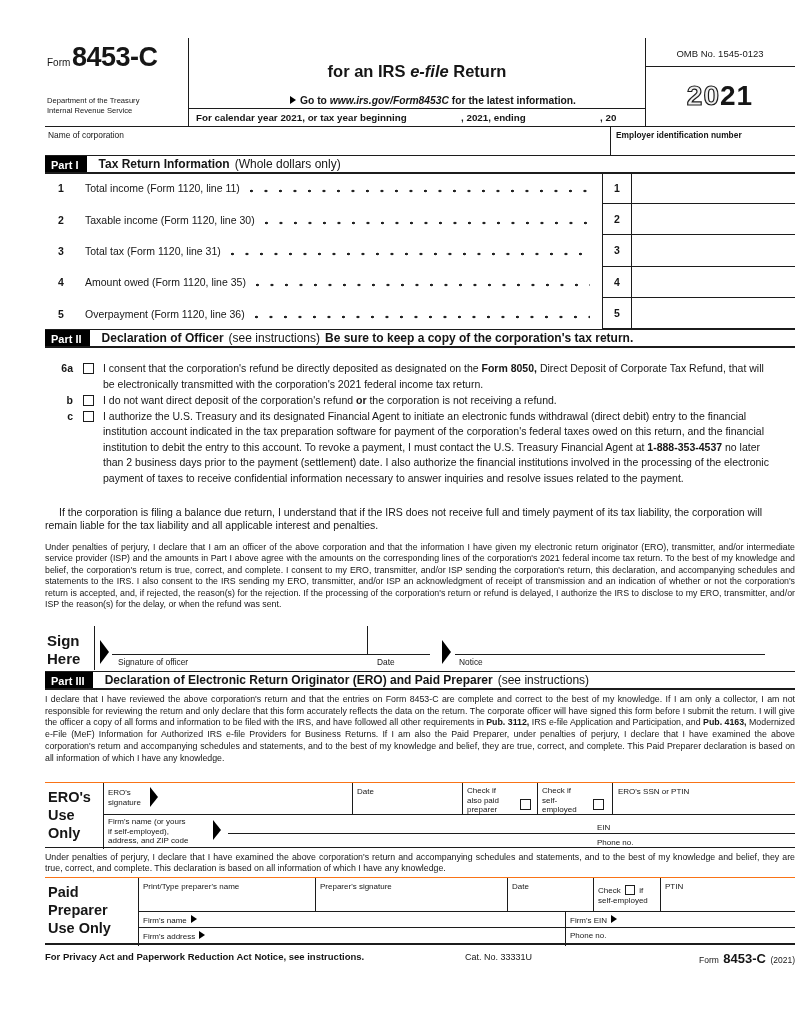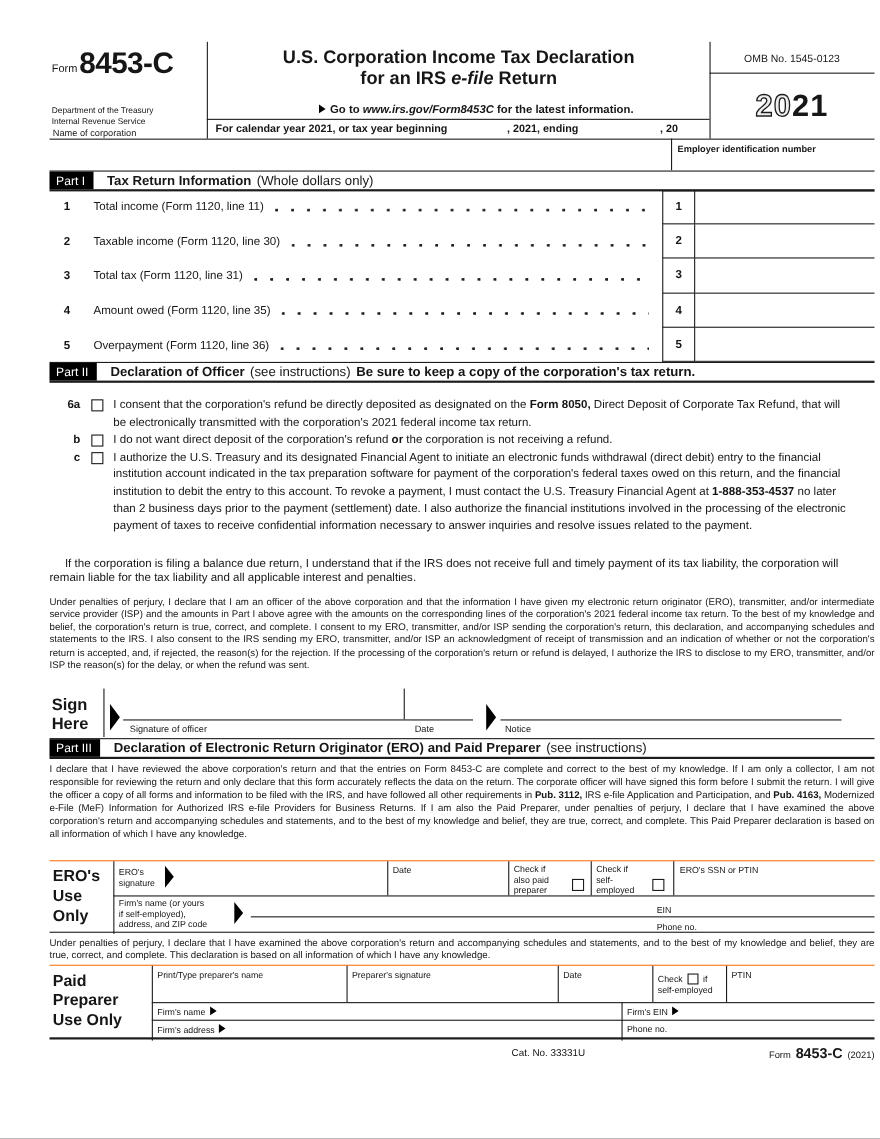--- a/index.html
+++ b/index.html
@@ -28,21 +28,21 @@
   .cal{font-size:9.8px;font-weight:bold;}
   .omb{font-size:9.5px;text-align:center;}
   .year{font-size:28px;font-weight:bold;text-align:center;letter-spacing:1px;}
   .year-outline{color:#efefef;-webkit-text-stroke:1.2px #1c1c1c;}
   .lbl{font-size:8.4px;}
   .lbl-b{font-size:8.4px;font-weight:bold;}
 
   
   .part-bar{position:absolute;left:45px;width:750px;height:16px;border-top:1px solid #1c1c1c;
             border-bottom:2.5px solid #1c1c1c;display:flex;align-items:stretch;background:#fff;box-sizing:content-box;}
-  .part-box{background:#000;color:#fff;font-weight:normal;font-size:11px;padding:1px 8px 0 6px;
+  .part-box{background:#000;color:#fff;font-weight:bold;font-size:11px;padding:1px 8px 0 6px;
             display:flex;align-items:center;}
   .part-title{font-size:12px;display:flex;align-items:center;gap:5px;padding-left:12px;white-space:nowrap;}
 
   
   .p1-row{position:absolute;left:45px;width:750px;height:31.4px;display:flex;align-items:center;font-size:10.5px;}
   .p1-num{width:40px;padding-left:13px;font-weight:bold;box-sizing:border-box;}
   .leader{flex:1;height:4px;margin:0 12px 2px 10px;align-self:center;margin-top:8px;
           background-image:radial-gradient(circle at 1.5px 2px,#222 1.15px,transparent 1.6px);
           background-repeat:repeat-x;background-size:14.5px 4px;}
   .p1-numbox{width:30px;height:100%;border-left:1px solid #1c1c1c;border-right:1px solid #1c1c1c;
@@ -77,42 +77,42 @@
     <span class="form-word">Form</span>
   </div>
   <div class="abs form-num" style="left:72px;top:42px;">8453-C</div>
   <div class="abs agency" style="left:47px;top:96px;width:140px;">
     <div>Department of the Treasury</div>
     <div>Internal Revenue Service</div>
   </div>
   <div class="vline" style="left:188px;top:38px;height:88px;"></div>
 
   <div class="abs title1" style="left:192px;top:43px;width:450px;">
-    <span>U.S. Corporation Income Tax Declaration</span><br>
+    <br>
     <span>for an IRS </span><span class="i">e-file</span><span> Return</span>
   </div>
   <div class="abs bullet-line" style="left:208px;top:95px;width:450px;">
     <span class="tri"></span><span>Go to </span><span class="i">www.irs.gov/Form8453C</span><span> for the latest information.</span>
   </div>
   <div class="hline" style="left:188px;top:108px;width:457px;"></div>
   <div class="abs cal" style="left:196px;top:112px;">For calendar year 2021, or tax year beginning</div>
   <div class="abs" style="left:400px;top:112px;width:58px;height:12px;"></div>
   <div class="abs cal" style="left:461px;top:112px;">, 2021, ending</div>
   <div class="abs" style="left:535px;top:112px;width:60px;height:12px;"></div>
   <div class="abs cal" style="left:600px;top:112px;">, 20</div>
 
   <div class="vline" style="left:645px;top:38px;height:88px;"></div>
   <div class="abs omb" style="left:646px;top:48px;width:148px;">OMB No. 1545-0123</div>
   <div class="hline" style="left:645px;top:66px;width:150px;"></div>
   <div class="abs year" style="left:646px;top:80px;width:148px;">
     <span class="year-outline">20</span><span>21</span>
   </div>
   <div class="hline" style="left:45px;top:126px;width:750px;"></div>
 
-  <div class="abs lbl" style="left:48px;top:116px;">Name of corporation</div>
+  <div class="abs lbl" style="left:48px;top:130px;">Name of corporation</div>
   <div class="abs" style="left:46px;top:140px;width:560px;height:14px;"></div>
   <div class="vline" style="left:610px;top:126px;height:29px;"></div>
   <div class="abs lbl-b" style="left:616px;top:130px;">Employer identification number</div>
   <div class="abs" style="left:612px;top:140px;width:180px;height:14px;"></div>
 
   <div class="part-bar" style="top:155px;">
     <div class="part-box">Part I</div>
     <div class="part-title">
       <span class="b">Tax Return Information</span>
       <span>(Whole dollars only)</span>
@@ -304,20 +304,21 @@
     <div class="abs" style="left:590px;top:35px;width:155px;height:13px;"></div>
 
     <div class="cell-lbl" style="left:98px;top:53px;">
       <span>Firm's address</span><span class="tri-sm"></span>
     </div>
     <div class="abs" style="left:180px;top:51px;width:335px;height:13px;"></div>
     <div class="cell-lbl" style="left:525px;top:53px;">Phone no.</div>
     <div class="abs" style="left:590px;top:51px;width:155px;height:13px;"></div>
   </div>
 
+  <div class="abs foot b" style="left:45px;top:951px;">For Privacy Act and Paperwork Reduction Act Notice, see instructions.</div>
   <div class="abs" style="left:465px;top:952px;font-size:9px;">Cat. No. 33331U</div>
   <div class="abs" style="right:5px;top:949px;width:200px;text-align:right;">
     <span style="font-size:8.5px;">Form</span>
     <span style="font-size:13px;font-weight:bold;">8453-C</span>
     <span style="font-size:8.5px;">(2021)</span>
   </div>
 
 </div>
 
 </body></html>

